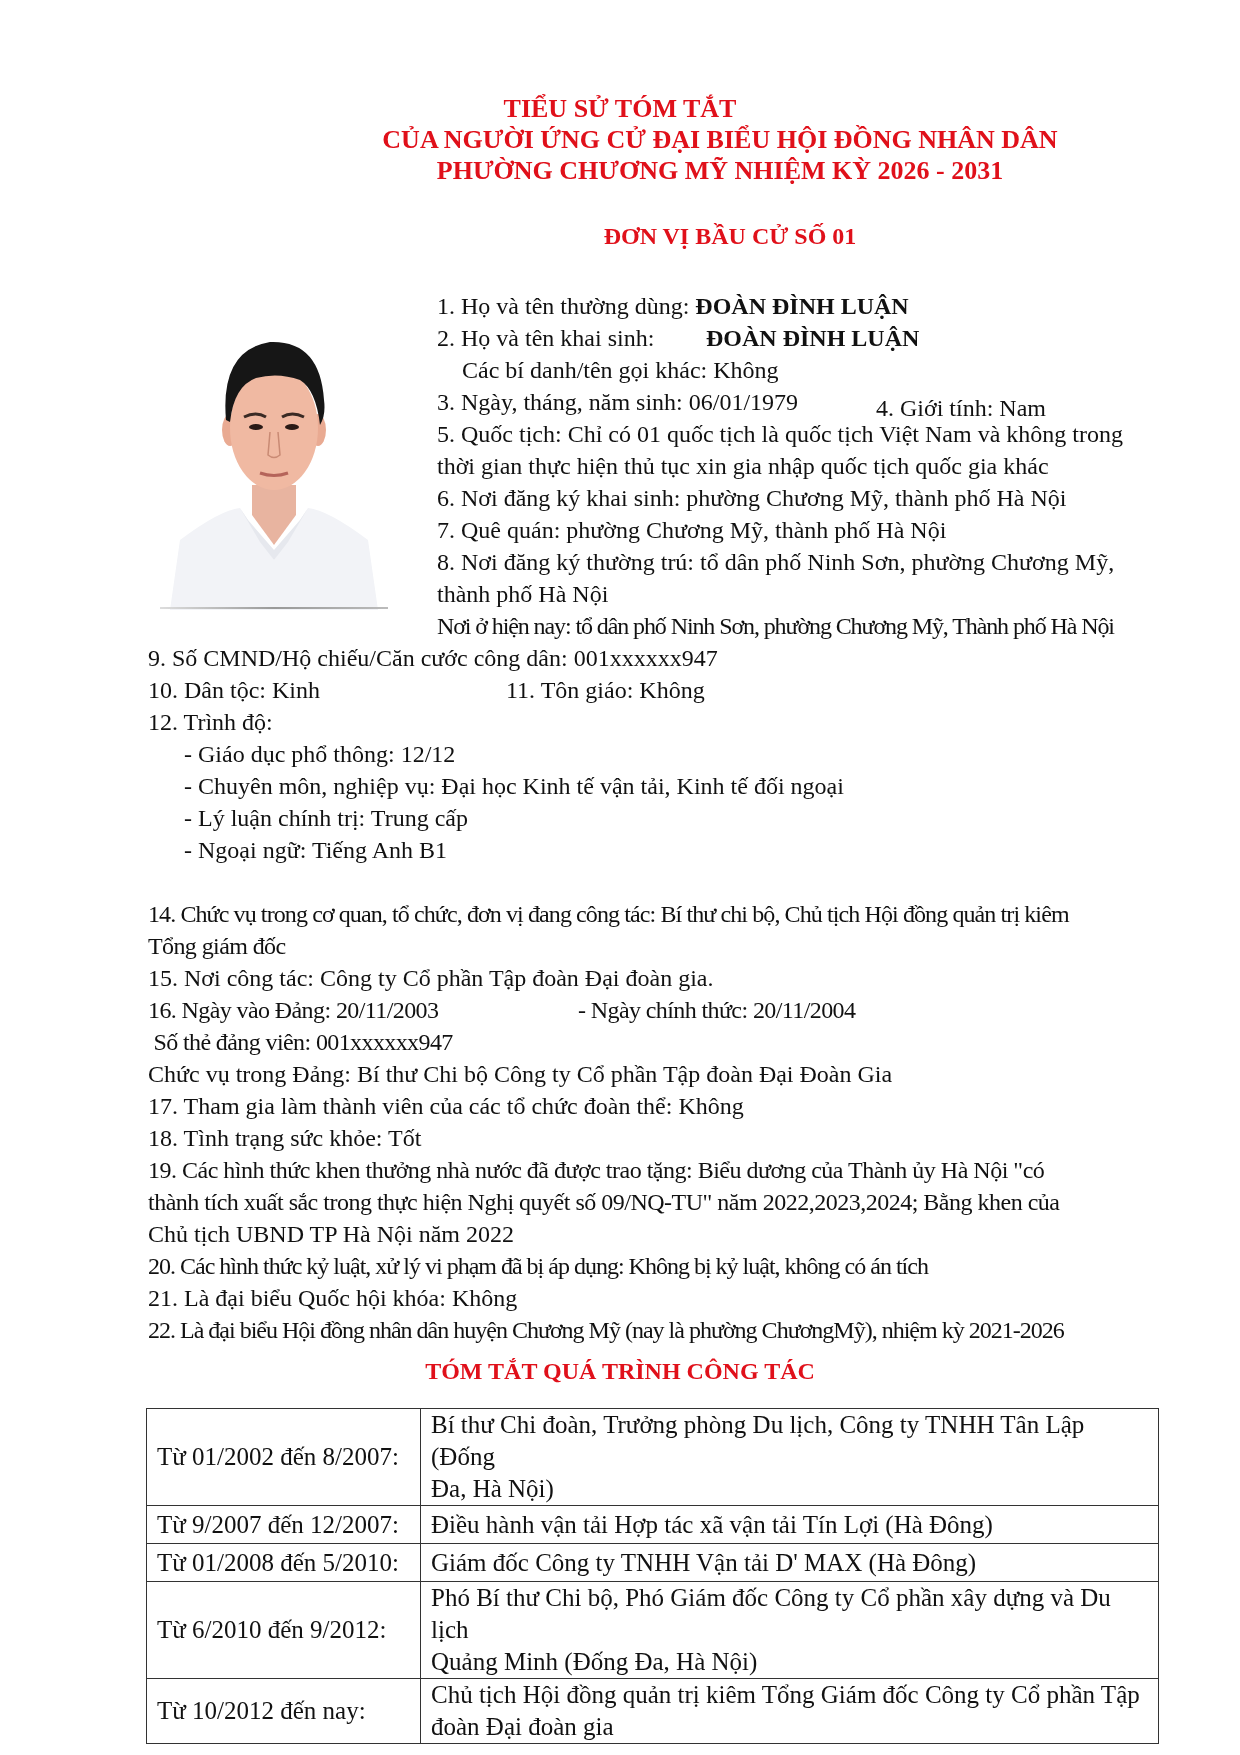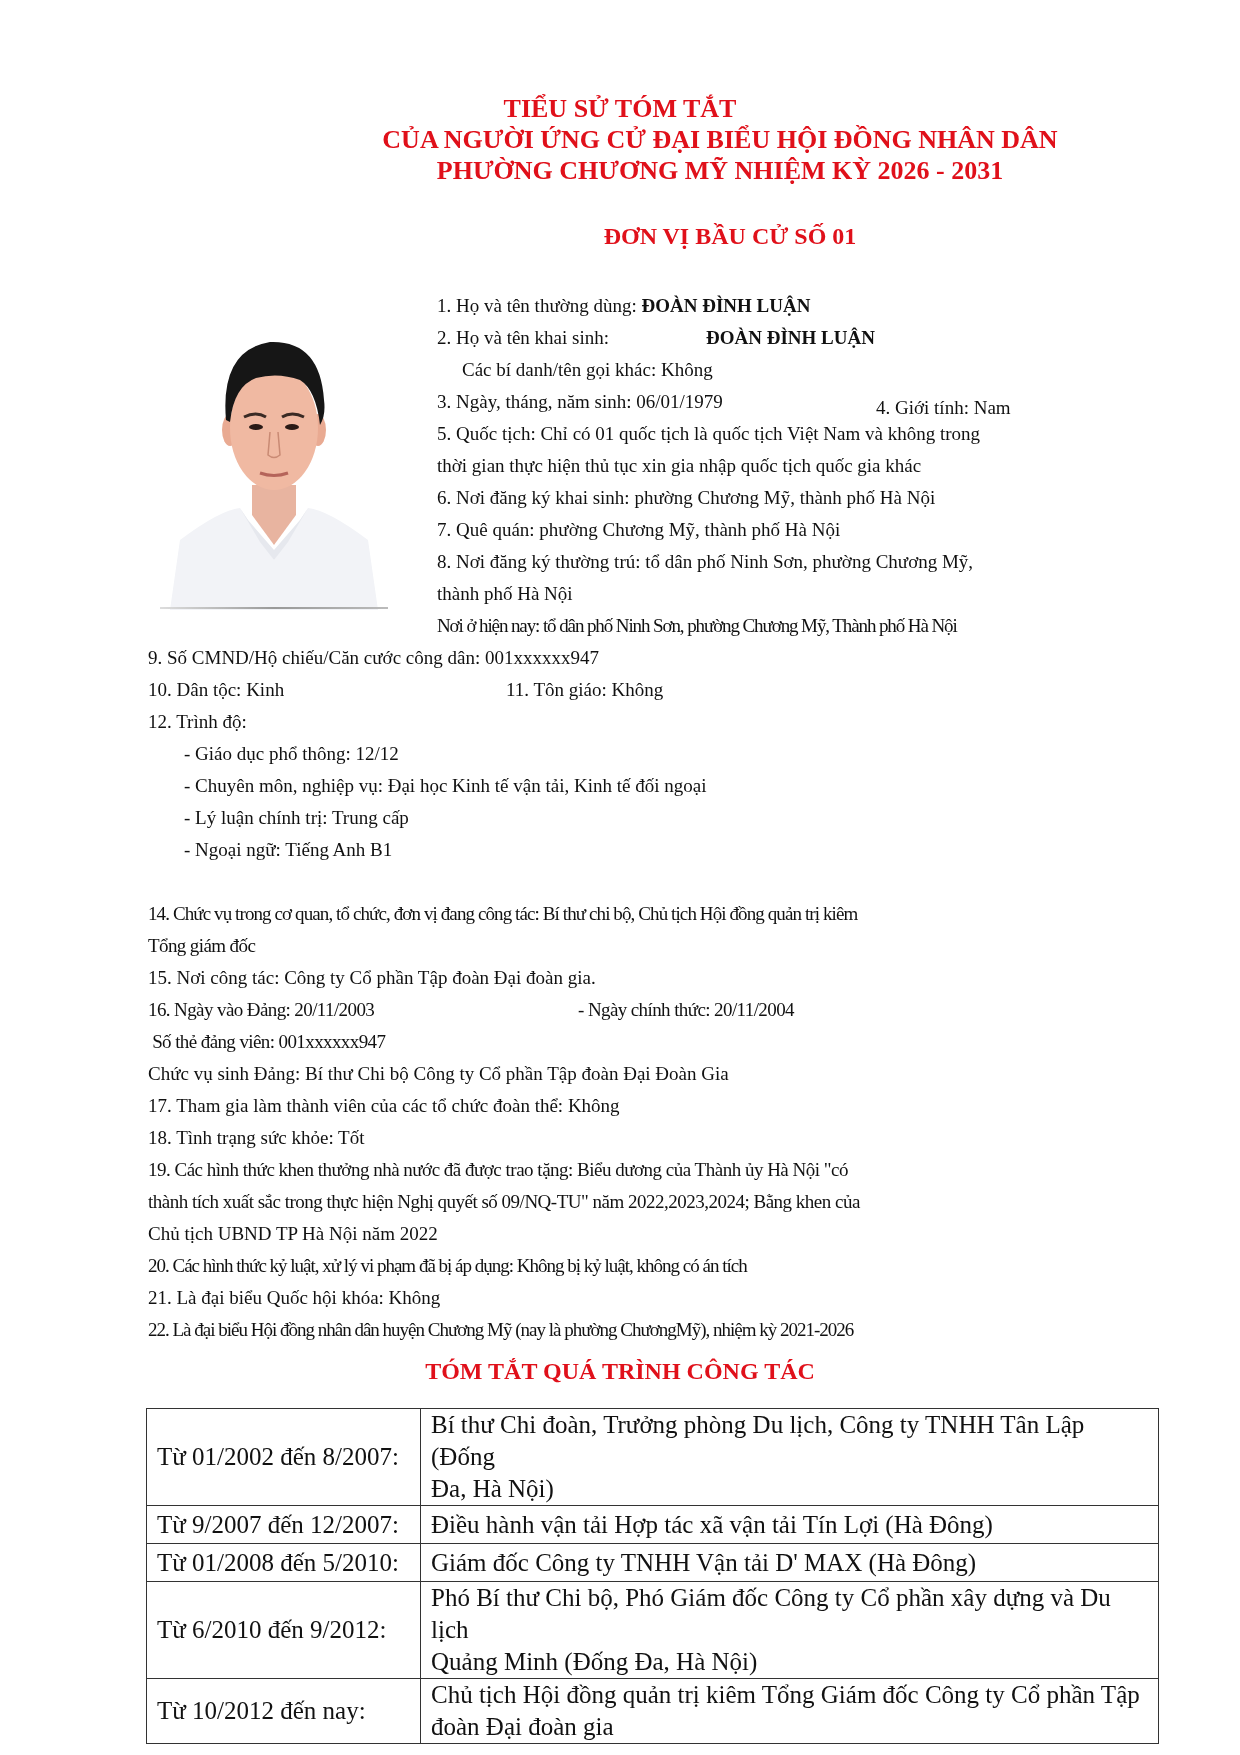--- a/index.html
+++ b/index.html
@@ -9,21 +9,21 @@
     .title { position:absolute; left:0; width:1240px; text-align:center; color:#e0101a;
              font-weight:bold; font-size:26px; line-height:31px; }
     .t1 { top:78px; }
     .t2 { top:109px; left:190px; width:1060px; }
     .t3 { top:140px; left:190px; width:1060px; }
     .unit { position:absolute; top:208px; left:200px; width:1060px; text-align:center;
             color:#e0101a; font-weight:bold; font-size:24px; }
     .photo { position:absolute; left:160px; top:295px; width:228px; height:300px; overflow:hidden; }
     .photo-shadow { position:absolute; left:160px; top:592px; width:228px; height:2px;
                     background:linear-gradient(90deg,#ddd,#999,#bbb); }
-    .line { position:absolute; font-size:19px; line-height:32px; white-space:nowrap; }
+    .line { position:absolute; font-size:24px; line-height:32px; white-space:nowrap; }
     .cond { letter-spacing:-0.6px; }
     .bold { font-weight:bold; }
     .sec-title { position:absolute; top:1343px; left:0; width:1240px; text-align:center;
                  color:#e0101a; font-weight:bold; font-size:24px; }
     table.career { position:absolute; left:146px; top:1393px; width:1013px; border-collapse:collapse;
                    font-size:25px; }
     table.career td { border:1.5px solid #333; padding:0 10px; line-height:32px; vertical-align:middle; }
     table.career td.period { width:253px; }
   </style>
 </head>
@@ -89,21 +89,21 @@
   <div class="line" style="left:184px;top:723px;">- Giáo dục phổ thông: 12/12</div>
   <div class="line" style="left:184px;top:755px;">- Chuyên môn, nghiệp vụ: Đại học Kinh tế vận tải, Kinh tế đối ngoại</div>
   <div class="line" style="left:184px;top:787px;">- Lý luận chính trị: Trung cấp</div>
   <div class="line" style="left:184px;top:819px;">- Ngoại ngữ: Tiếng Anh B1</div>
   <div class="line cond" style="left:148px;top:883px;letter-spacing:-0.9px;">14. Chức vụ trong cơ quan, tổ chức, đơn vị đang công tác: Bí thư chi bộ, Chủ tịch Hội đồng quản trị kiêm</div>
   <div class="line cond" style="left:148px;top:915px;">Tổng giám đốc</div>
   <div class="line" style="left:148px;top:947px;">15. Nơi công tác: Công ty Cổ phần Tập đoàn Đại đoàn gia.</div>
   <div class="line cond" style="left:148px;top:979px;">16. Ngày vào Đảng: 20/11/2003</div>
   <div class="line cond" style="left:578px;top:979px;">- Ngày chính thức: 20/11/2004</div>
   <div class="line cond" style="left:148px;top:1011px;white-space:pre;"> Số thẻ đảng viên: 001xxxxxx947</div>
-  <div class="line" style="left:148px;top:1043px;">Chức vụ sinh Đảng: Bí thư Chi bộ Công ty Cổ phần Tập đoàn Đại Đoàn Gia</div>
+  <div class="line" style="left:148px;top:1043px;">Chức vụ trong Đảng: Bí thư Chi bộ Công ty Cổ phần Tập đoàn Đại Đoàn Gia</div>
   <div class="line" style="left:148px;top:1075px;">17. Tham gia làm thành viên của các tổ chức đoàn thể: Không</div>
   <div class="line" style="left:148px;top:1107px;">18. Tình trạng sức khỏe: Tốt</div>
   <div class="line cond" style="left:148px;top:1139px;letter-spacing:-0.5px;">19. Các hình thức khen thưởng nhà nước đã được trao tặng: Biểu dương của Thành ủy Hà Nội "có</div>
   <div class="line cond" style="left:148px;top:1171px;letter-spacing:-0.5px;">thành tích xuất sắc trong thực hiện Nghị quyết số 09/NQ-TU" năm 2022,2023,2024; Bằng khen của</div>
   <div class="line" style="left:148px;top:1203px;">Chủ tịch UBND TP Hà Nội năm 2022</div>
   <div class="line cond" style="left:148px;top:1235px;letter-spacing:-1px;">20. Các hình thức kỷ luật, xử lý vi phạm đã bị áp dụng: Không bị kỷ luật, không có án tích</div>
   <div class="line" style="left:148px;top:1267px;">21. Là đại biểu Quốc hội khóa: Không</div>
   <div class="line cond" style="left:148px;top:1299px;letter-spacing:-1px;">22. Là đại biểu Hội đồng nhân dân huyện Chương Mỹ (nay là phường ChươngMỹ), nhiệm kỳ 2021-2026</div>
 
   <div class="sec-title">TÓM TẮT QUÁ TRÌNH CÔNG TÁC</div>

